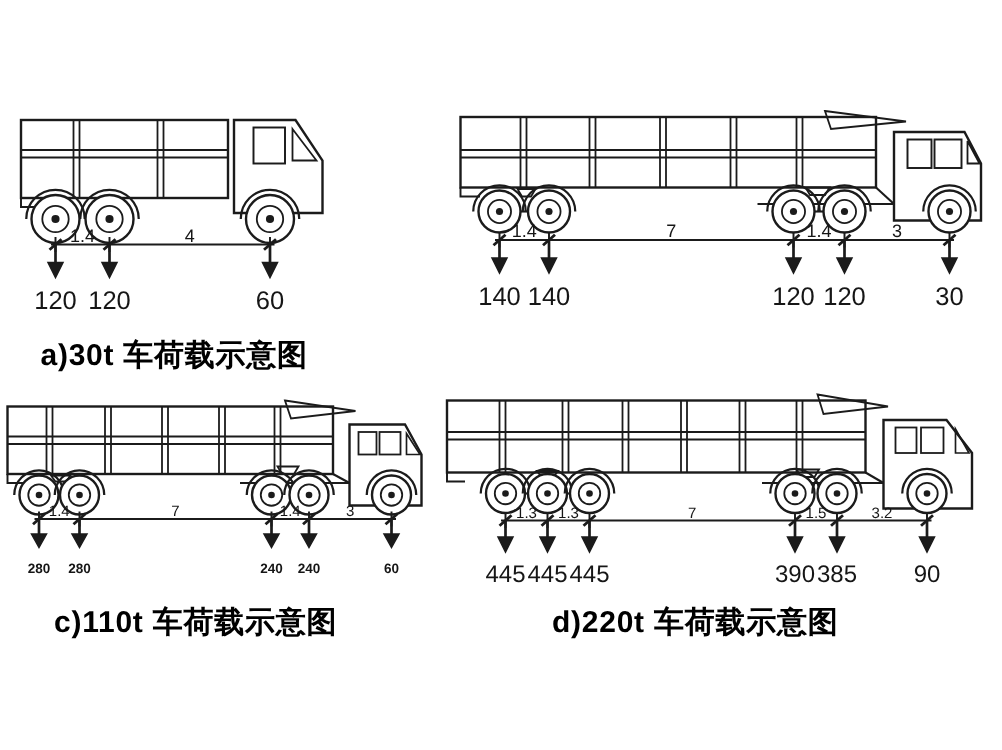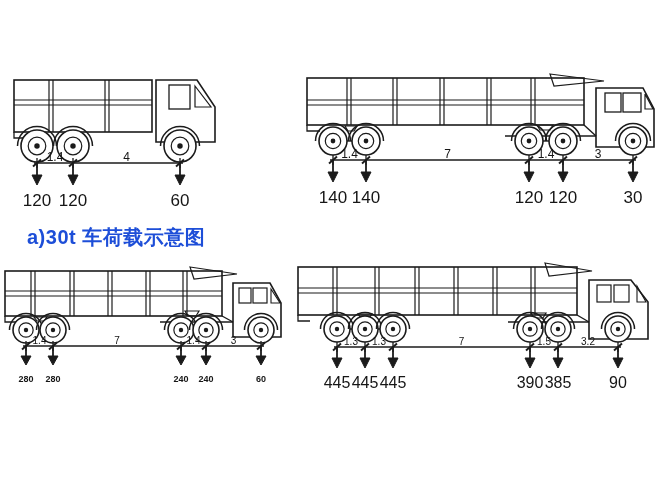--- a/index.html
+++ b/index.html
@@ -1,19 +1,19 @@
 <!DOCTYPE html>
 <html><head>
 <meta charset="utf-8">
 <style>
   html,body{margin:0;padding:0;background:#ffffff;}
   #stage{position:relative;width:668px;height:500px;background:#ffffff;overflow:hidden;
          font-family:"Liberation Sans",sans-serif;}
   #fig{position:absolute;left:0;top:0;}
-  .caption{position:absolute;font-size:20px;font-weight:700;color:#1d4ed8;
+  .caption{position:absolute;font-size:20px;font-weight:700;color:#000000;
            letter-spacing:0.5px;line-height:1;white-space:nowrap;}
   svg text{font-family:"Liberation Sans",sans-serif;fill:#161616;}
 </style>
 </head>
 <body>
 
 <div id="stage">
   <svg id="fig" width="668" height="500" viewBox="0 0 668 500">
       <g>
         <rect x="14" y="80" width="138" height="52" fill="none" stroke="#1b1b1b" stroke-width="1.6"></rect>
@@ -332,13 +332,15 @@
         <text x="530" y="388" text-anchor="middle" font-size="16" font-weight="400">390</text>
         <line x1="558" y1="347" x2="558" y2="358" stroke="#1b1b1b" stroke-width="1.8"></line>
         <polygon points="553,358 563,358 558,368" fill="#1b1b1b" stroke="#1b1b1b" stroke-width="1"></polygon>
         <text x="558" y="388" text-anchor="middle" font-size="16" font-weight="400">385</text>
         <line x1="618" y1="347" x2="618" y2="358" stroke="#1b1b1b" stroke-width="1.8"></line>
         <polygon points="613,358 623,358 618,368" fill="#1b1b1b" stroke="#1b1b1b" stroke-width="1"></polygon>
         <text x="618" y="388" text-anchor="middle" font-size="16" font-weight="400">90</text>
       </g>
     </svg>
   <div class="caption" style="left:27px;top:227px">a)30t 车荷载示意图</div>
+  <div class="caption" style="left:36px;top:405px">c)110t 车荷载示意图</div>
+  <div class="caption" style="left:368px;top:405px">d)220t 车荷载示意图</div>
 </div>
 
 </body></html>

